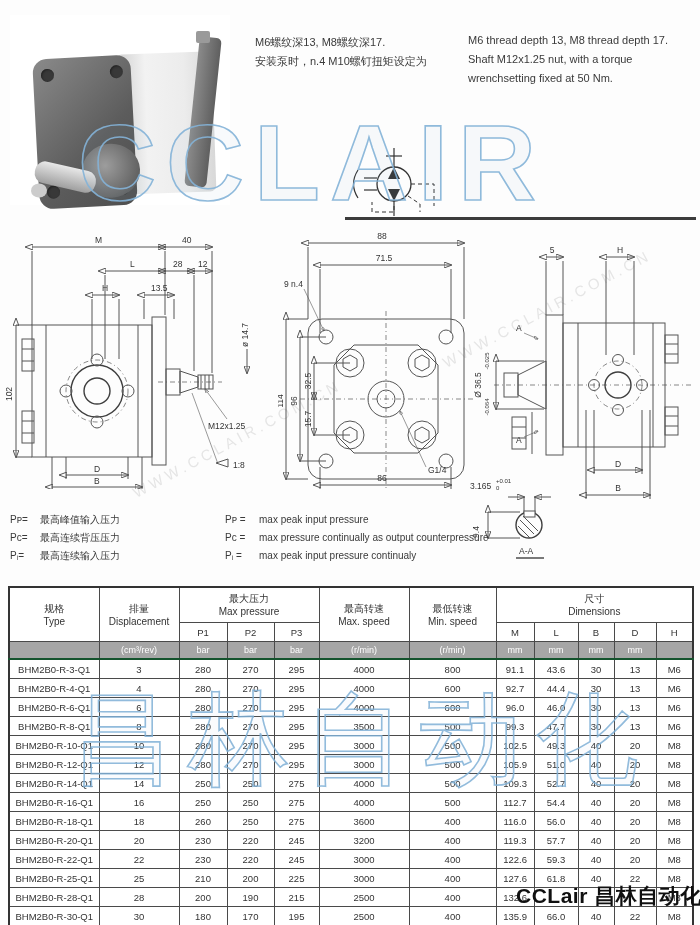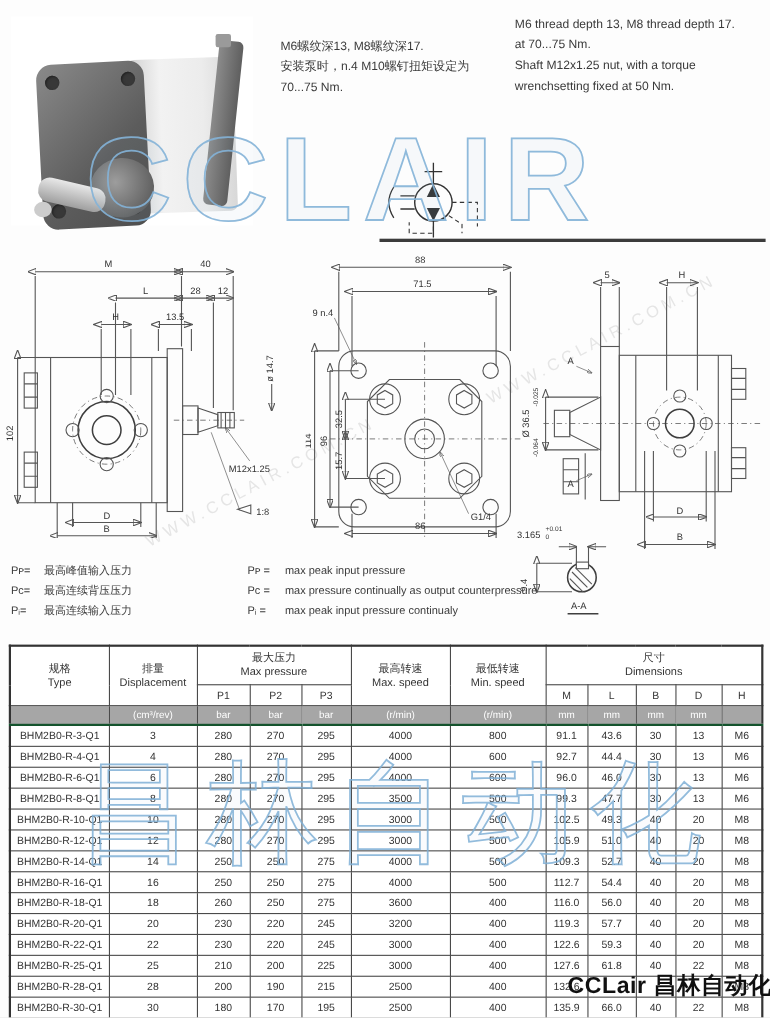--- a/index.html
+++ b/index.html
@@ -49,21 +49,21 @@
     background:radial-gradient(circle at 40% 40%,#9d9d9d,#606060 75%);
   }
   .photo .shaft{
     position:absolute;left:-4px;top:108px;width:62px;height:22px;border-radius:10px;
     background:linear-gradient(180deg,#e8e8e8,#9f9f9f);transform:rotate(16deg);
   }
   .photo .shaft-tip{position:absolute;left:-8px;top:124px;width:16px;height:14px;border-radius:50%;background:#cccccc;}
   
   .note{position:absolute;font-size:11px;line-height:19px;color:#3a3a3a;z-index:4;}
   .note-zh{left:255px;top:33px;width:210px;}
-  .note-en{left:468px;top:13px;width:228px;}
+  .note-en{left:468px;top:31px;width:228px;}
   
   .hyd{position:absolute;left:342px;top:146px;z-index:4;}
   .divider{position:absolute;left:345px;top:217px;width:351px;height:3px;background:#3c3c3c;z-index:4;}
   
   .drw{position:absolute;z-index:2;}
   .drw text{font-family:"Liberation Sans","DejaVu Sans",sans-serif;font-size:8.5px;fill:#333;}
   .drw .tiny{font-size:6px;}
   .drw line,.drw path,.drw rect,.drw circle,.drw polygon,.drw polyline{stroke:#555;fill:none;stroke-width:1;}
   .drw .thick{stroke:#3f3f3f;stroke-width:1.4;}
   .drw .dash{stroke-dasharray:5 3 1 3;stroke-width:.7;}
@@ -114,25 +114,23 @@
       <div class="hole" style="right:8px;bottom:10px;"></div>
       <div class="boss"></div>
       <div class="shaft"></div>
       <div class="shaft-tip"></div>
     </div>
   </div>
 
   <div class="note note-zh">
     <div>M6螺纹深13, M8螺纹深17.</div>
     <div>安装泵时，n.4 M10螺钉扭矩设定为</div>
-    <div>70...75 Nm.</div>
   </div>
   <div class="note note-en">
     <div>M6 thread depth 13, M8 thread depth 17.</div>
-    <div>at 70...75 Nm.</div>
     <div>Shaft M12x1.25 nut, with a torque</div>
     <div>wrenchsetting fixed at 50 Nm.</div>
   </div>
 
   <svg class="hyd drw" width="105" height="72" viewBox="0 0 105 72">
     <circle cx="52" cy="38" r="17" style="stroke:#333;stroke-width:1.3"></circle>
     <polygon class="fillb" points="52,21 46,33 58,33"></polygon>
     <polygon class="fillb" points="52,55 46,43 58,43"></polygon>
     <line x1="52" y1="2" x2="52" y2="21" style="stroke:#333;stroke-width:1.2"></line>
     <line x1="52" y1="55" x2="52" y2="70" style="stroke:#333;stroke-width:1.2"></line>

